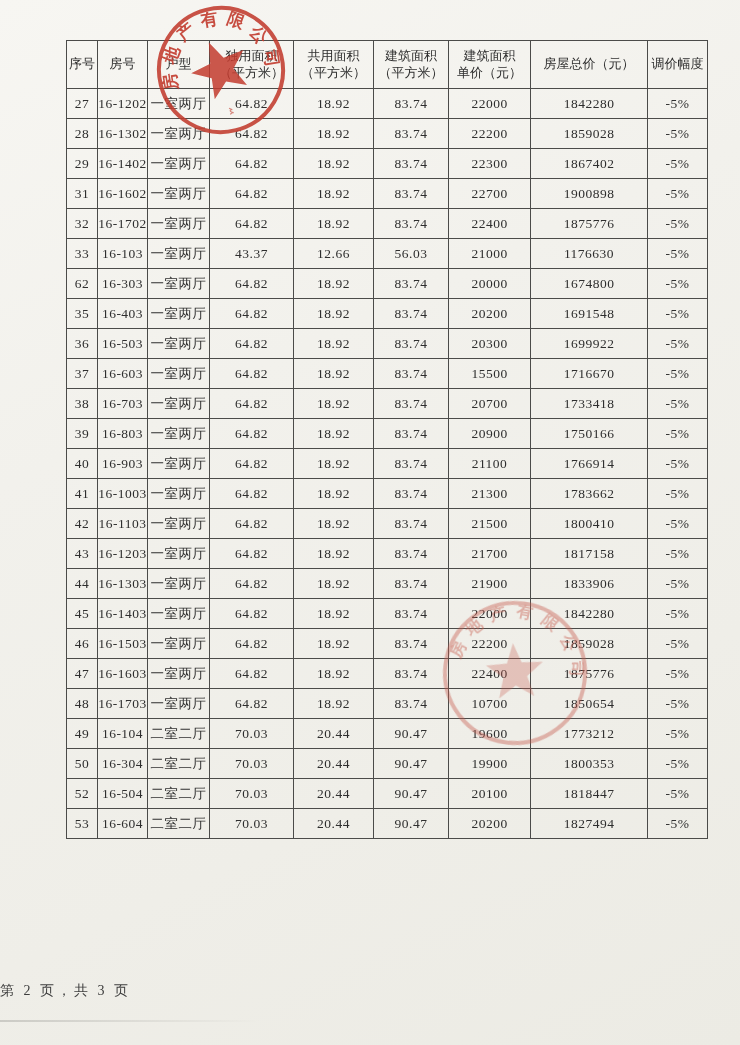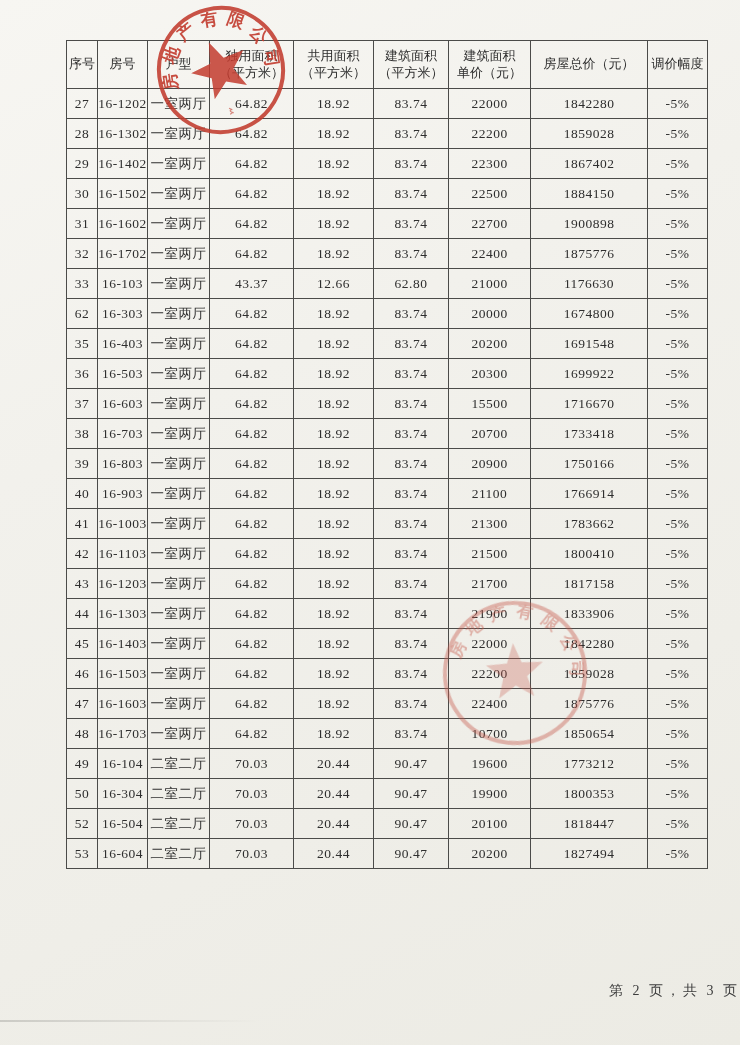--- a/index.html
+++ b/index.html
@@ -29,21 +29,21 @@
   .price-table thead th {
     height:48px; font-size:13px; font-weight:normal;
     line-height:1.25; white-space:pre-line; padding:1px 0;
   }
   .price-table tbody td {
     height:30px; font-size:13.5px;
     letter-spacing:0.5px;
   }
   .footer-page {
     position:absolute; left:0; right:0; top:982px;
-    text-align:right; font-size:14px; color:#3c3c3c;
+    text-align:left; font-size:14px; color:#3c3c3c;
     letter-spacing:3px;
   }
   .watermark {
     position:absolute; right:5px; top:1009px;
     font-family:"Liberation Sans","DejaVu Sans",sans-serif;
     font-weight:700; font-size:17px; letter-spacing:1px;
     color:#3b3b3b;
     text-shadow:0 1px 0 rgba(255,255,255,0.55), 0 -1px 0 rgba(120,120,120,0.35);
     margin-top:38px;
   }
@@ -118,31 +118,20 @@
           <td>16-1402</td>
           <td>一室两厅</td>
           <td>64.82</td>
           <td>18.92</td>
           <td>83.74</td>
           <td>22300</td>
           <td>1867402</td>
           <td>-5%</td>
         </tr>
         <tr>
-          <td>30</td>
-          <td>16-1502</td>
-          <td>一室两厅</td>
-          <td>64.82</td>
-          <td>18.92</td>
-          <td>83.74</td>
-          <td>22500</td>
-          <td>1884150</td>
-          <td>-5%</td>
-        </tr>
-        <tr>
           <td>31</td>
           <td>16-1602</td>
           <td>一室两厅</td>
           <td>64.82</td>
           <td>18.92</td>
           <td>83.74</td>
           <td>22700</td>
           <td>1900898</td>
           <td>-5%</td>
         </tr>
@@ -156,21 +145,21 @@
           <td>22400</td>
           <td>1875776</td>
           <td>-5%</td>
         </tr>
         <tr>
           <td>33</td>
           <td>16-103</td>
           <td>一室两厅</td>
           <td>43.37</td>
           <td>12.66</td>
-          <td>62.80</td>
+          <td>56.03</td>
           <td>21000</td>
           <td>1176630</td>
           <td>-5%</td>
         </tr>
         <tr>
           <td>62</td>
           <td>16-303</td>
           <td>一室两厅</td>
           <td>64.82</td>
           <td>18.92</td>

